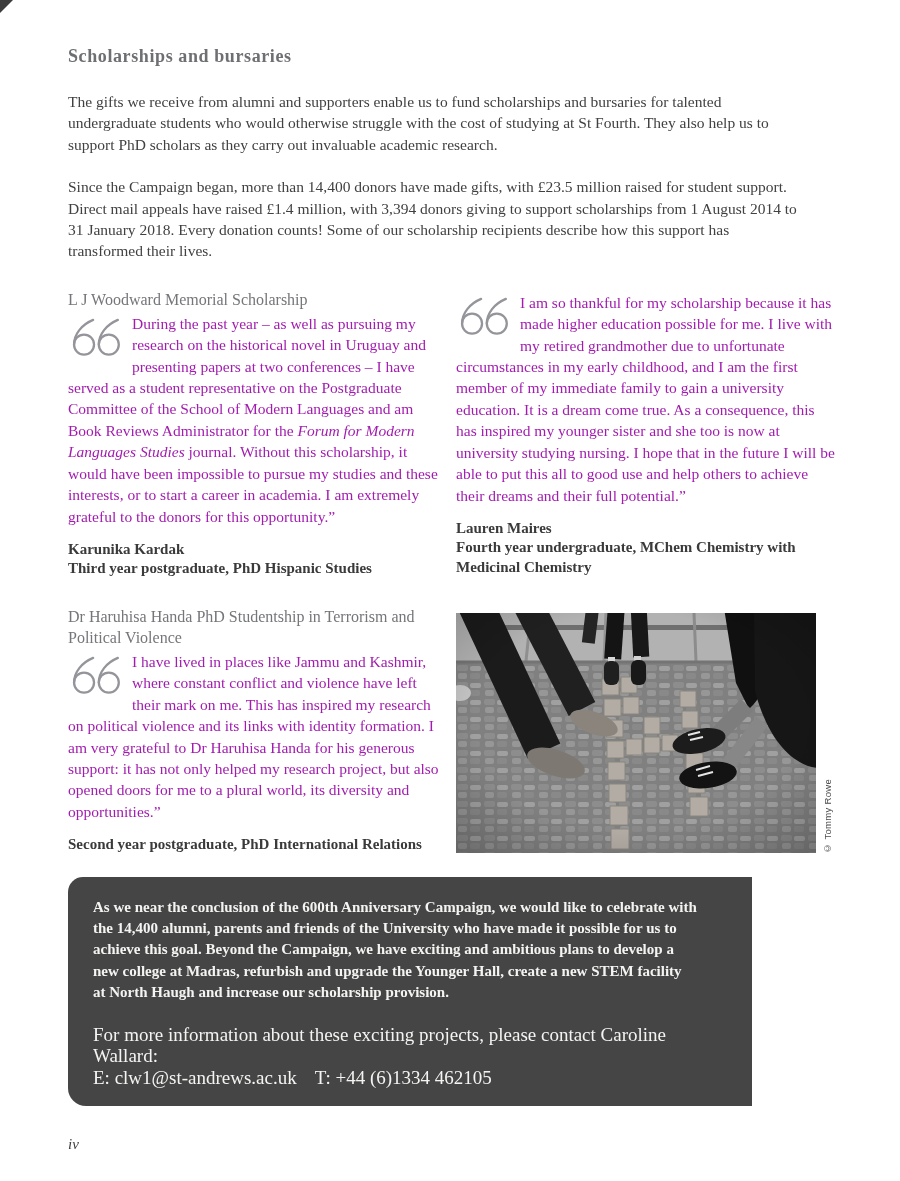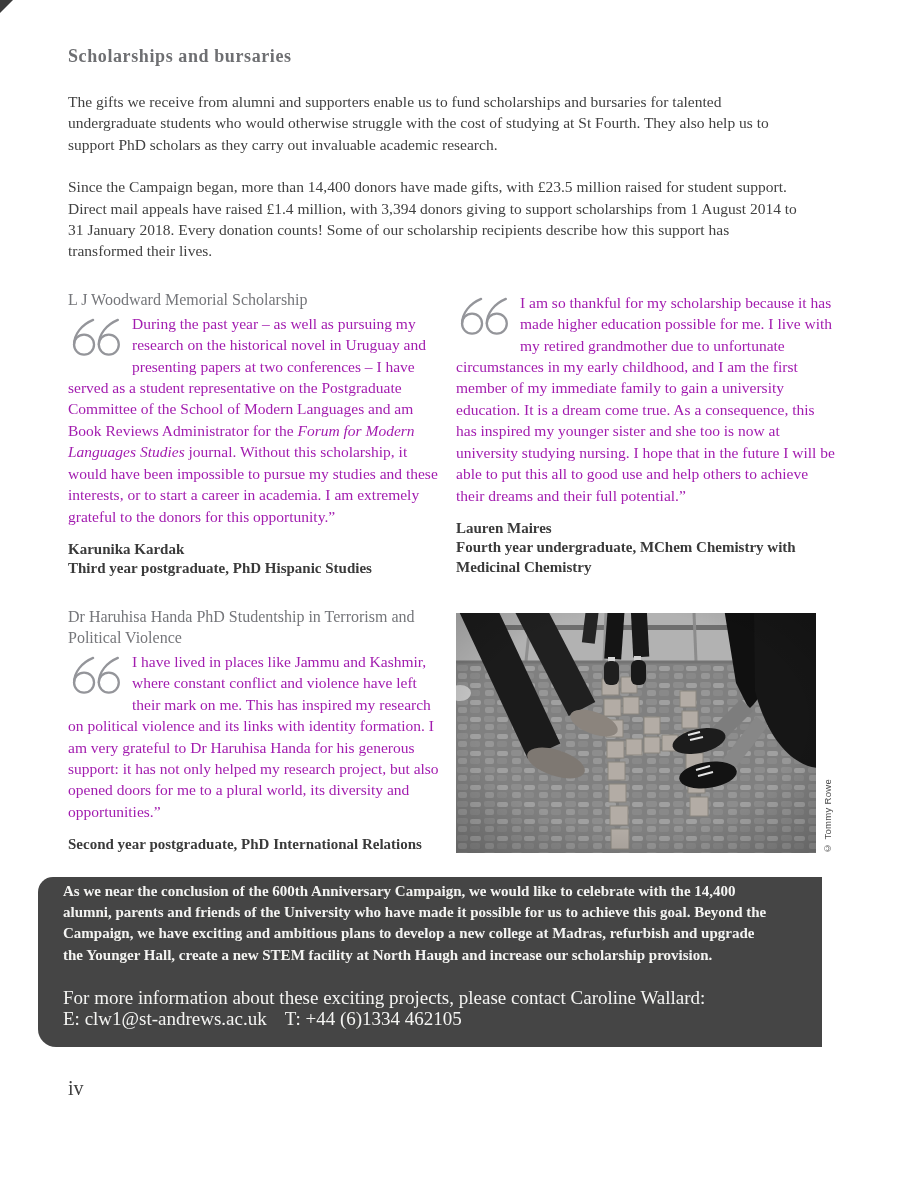--- a/index.html
+++ b/index.html
@@ -42,31 +42,31 @@
   .photo-wrap { position: relative; width: 360px; margin-top: 36px; }
   .photo-frame { width: 360px; height: 240px; overflow: hidden; background: #8f8f8f; }
   .photo-credit {
     position: absolute; right: -17px; bottom: 0;
     writing-mode: vertical-rl; transform: rotate(180deg);
     font-family: "Liberation Sans", sans-serif; font-size: 9.5px; color: #4a4a4a;
     letter-spacing: 0.3px; white-space: nowrap;
   }
 
   .campaign-box {
-    margin: 22px 0 0 38px; width: 784px;
+    margin: 22px 0 0 68px; width: 684px;
     background: #454545; color: #f4f4f2;
     border-radius: 15px 0 0 18px;
-    padding: 4px 55px 18px 25px;
+    padding: 20px 55px 18px 25px;
   }
   .campaign-bold { font-weight: bold; font-size: 15px; line-height: 21.3px; }
   .campaign-info { margin-top: 21px; font-weight: normal; font-size: 19px; line-height: 21.3px; }
   .campaign-contact-line { display: block; }
   .contact-email { margin-right: 18px; }
 
-  .page-number { margin: 30px 0 0 68px; font-size: 20px; color: #3f3f3f; }
+  .page-number { margin: 30px 0 0 68px; font-size: 15px; color: #3f3f3f; font-style: italic; }
 </style>
 </head>
 <body>
 
 <div class="corner-mark"></div>
 
 <div class="content">
 
   <div class="page-title">Scholarships and bursaries</div>
 

